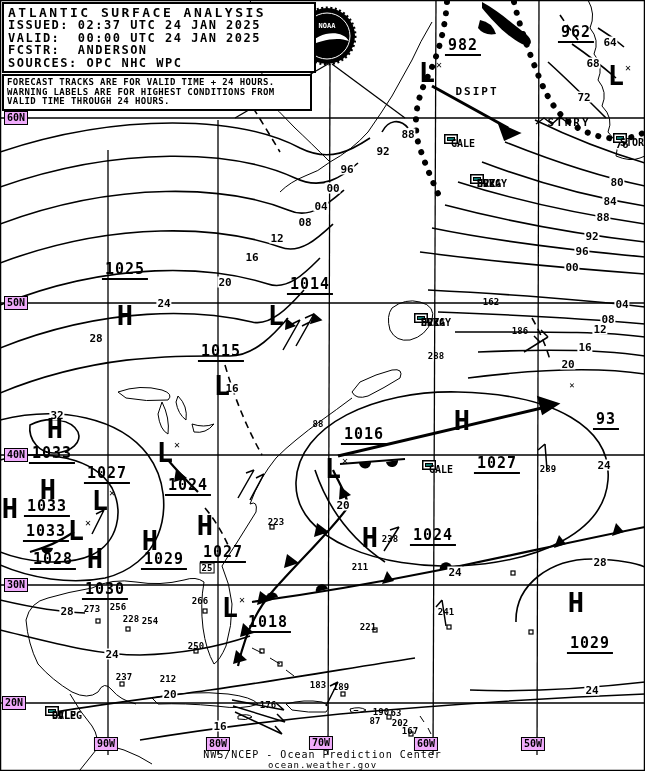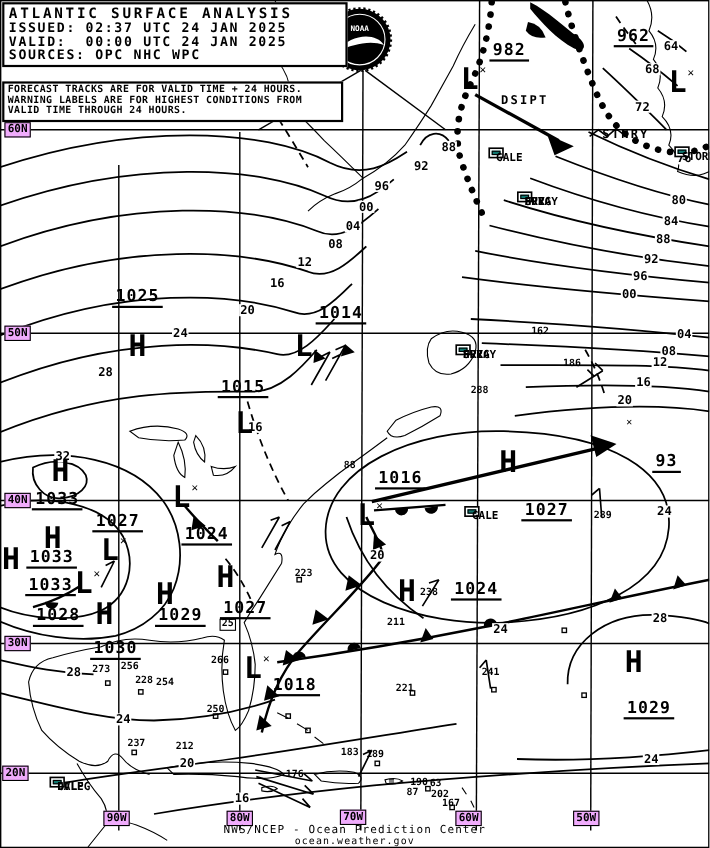--- a/index.html
+++ b/index.html
@@ -363,20 +363,21 @@
       <div class="coord lon" style="left: 218px; top: 744px;">80W</div>
       <div class="coord lon" style="left: 321px; top: 743px;">70W</div>
       <div class="coord lon" style="left: 426px; top: 744px;">60W</div>
       <div class="coord lon" style="left: 533px; top: 744px;">50W</div>
     </div>
 
 <div id="hdr" class="panel">
   <div class="t">ATLANTIC SURFACE ANALYSIS</div>
   <div class="l">ISSUED: 02:37 UTC 24 JAN 2025</div>
   <div class="l">VALID:  00:00 UTC 24 JAN 2025</div>
+  <div class="l">FCSTR:  ANDERSON</div>
   <div class="l">SOURCES: OPC NHC WPC</div>
 </div>
 <div id="note" class="panel">
   <div class="n">FORECAST TRACKS ARE FOR VALID TIME + 24 HOURS.</div>
   <div class="n">WARNING LABELS ARE FOR HIGHEST CONDITIONS FROM</div>
   <div class="n">VALID TIME THROUGH 24 HOURS.</div>
 </div>
 
 <div id="footer1">NWS/NCEP - Ocean Prediction Center</div>
 <div id="footer2">ocean.weather.gov</div>

